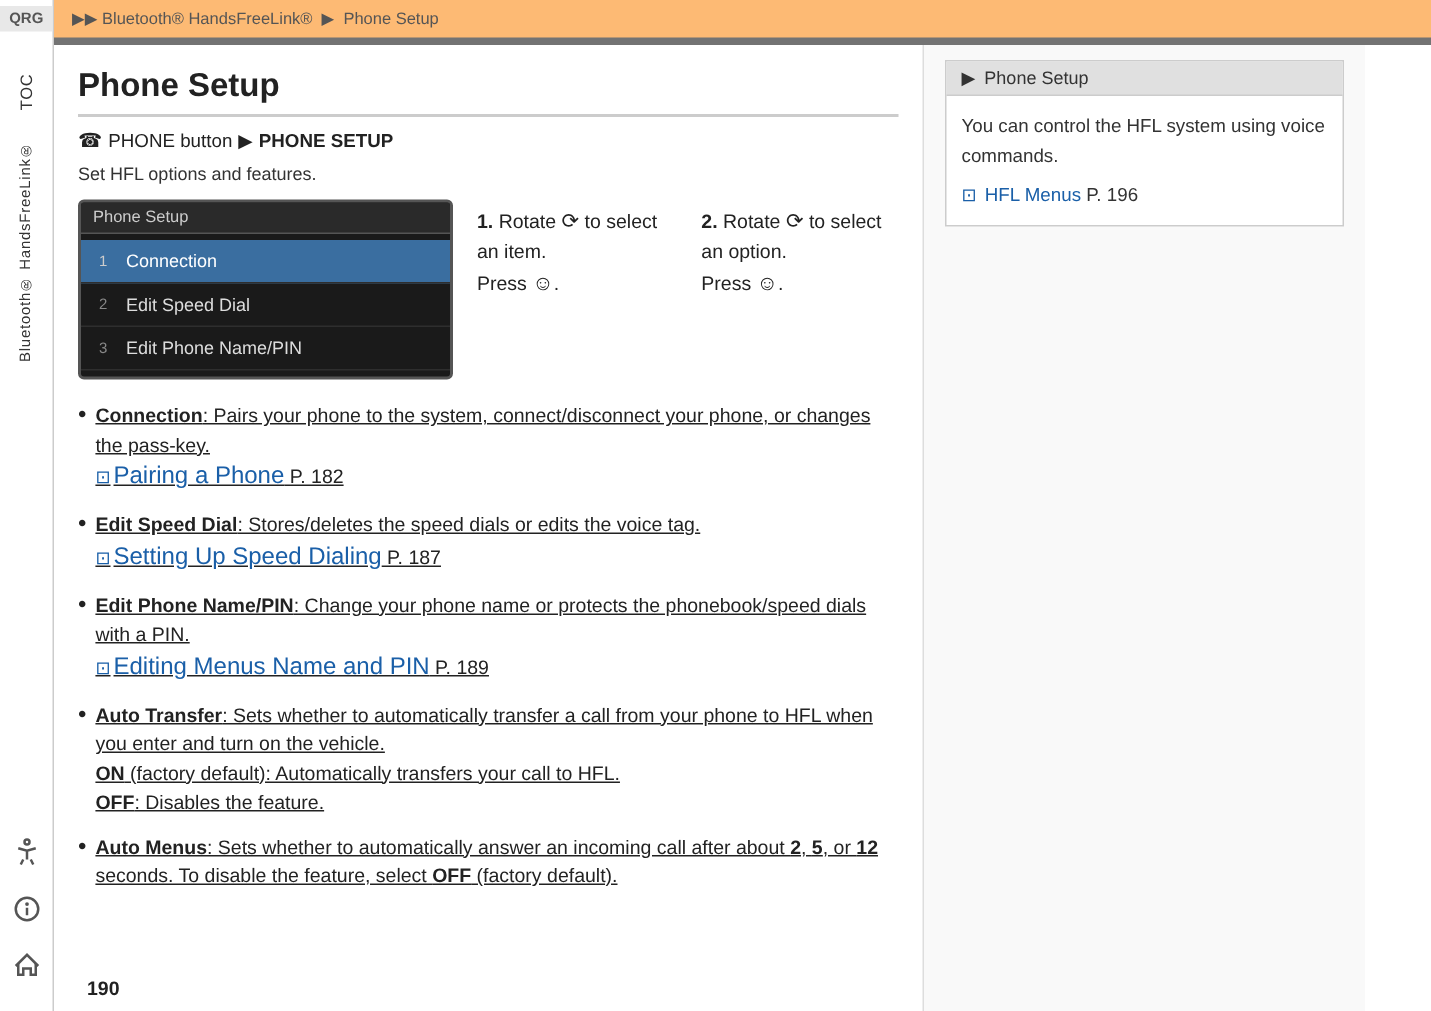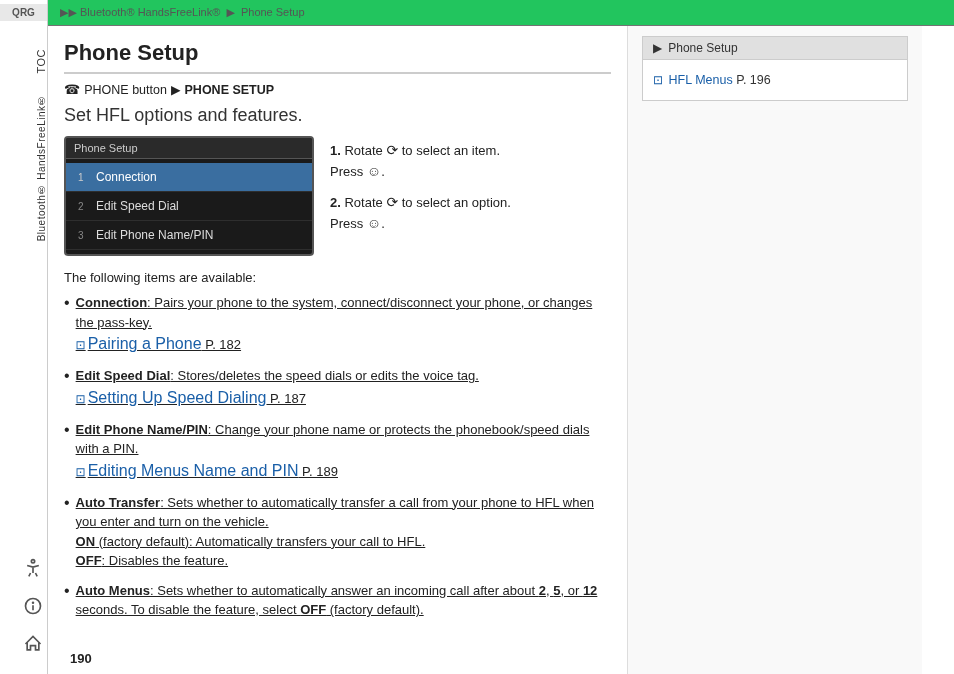--- a/index.html
+++ b/index.html
@@ -9,27 +9,27 @@
       font-family: Arial, Helvetica, sans-serif;
       font-size: 13px;
       color: #222;
       background: #fff;
       overflow: hidden;
       display: flex;
     }
 
     
     .sidebar {
-      width: 48px;
+      width: 36px;
       height: 674px;
       background: #fff;
       border-right: 1px solid #ccc;
       display: flex;
       flex-direction: column;
-      align-items: flex-end;
+      align-items: center;
       padding-top: 4px;
     }
     .sidebar-qrg {
       font-size: 10px;
       font-weight: bold;
       color: #555;
       background: #e8e8e8;
       width: 100%;
       text-align: center;
       padding: 3px 0;
@@ -71,22 +71,22 @@
       flex-direction: column;
       padding: 0;
       position: relative;
     }
 
     
     .breadcrumb {
       font-size: 11px;
       color: #555;
       padding: 6px 12px;
-      border-bottom: 1px solid #737373;
-      background: #22c55e;
+      border-bottom: 5px solid #737373;
+      background: #fdba74;
     }
     .breadcrumb span { color: #555; }
     .breadcrumb .arrow { margin: 0 3px; }
 
     
     .content-area {
       display: flex;
       flex: 1;
       overflow: hidden;
     }
@@ -114,21 +114,21 @@
       display: flex;
       align-items: center;
       gap: 4px;
     }
     .phone-icon-small {
       font-size: 13px;
     }
     .bold-text { font-weight: bold; }
 
     .intro-text {
-      font-size: 18px;
+      font-size: 12px;
       margin-bottom: 10px;
       color: #333;
     }
 
     
     .screenshot-area {
       display: flex;
       gap: 16px;
       margin-bottom: 14px;
     }
@@ -167,22 +167,22 @@
     .screenshot-item .item-num {
       font-size: 10px;
       color: #888;
       min-width: 10px;
     }
     .screenshot-item.selected .item-num { color: #ccc; }
 
     
     .steps-area {
       display: flex;
-      flex-direction: column;
-      gap: 10px;
+      flex-direction: row;
+      gap: 26px;
       padding-top: 4px;
     }
     .step {
       font-size: 13px;
       color: #222;
       line-height: 1.5;
     }
     .step-num {
       font-weight: bold;
     }
@@ -348,21 +348,20 @@
             Press <span class="rotate-icon">☺</span>.
           </div>
           <div class="step">
             <span class="step-num">2.</span>
             Rotate <span class="rotate-icon">⟳</span> to select an option.<br>
             Press <span class="rotate-icon">☺</span>.
           </div>
         </div>
       </div>
 
-      <p style="font-size:13px; margin-bottom:8px;">The following items are available:</p>
 
       <ul class="bullet-list">
 
         <li>
           <span class="bullet">•</span>
           <div class="content-text">
             <strong>Connection</strong>: Pairs your phone to the system, connect/disconnect your phone, or changes the pass-key.<br>
             <span class="link-prefix">⊡</span><a class="link-blue" href="#">Pairing a Phone</a> P. 182
           </div>
         </li>
@@ -401,20 +400,21 @@
       </ul>
     </div>
 
     <div class="right-col">
       <div class="right-box">
         <div class="right-box-header">
           <span>▶</span>
           <span>Phone Setup</span>
         </div>
         <div class="right-box-body">
+          <p style="margin-bottom:6px;">You can control the HFL system using voice commands.</p>
           <span class="link-prefix">⊡</span>
           <a class="link-blue" href="#">HFL Menus</a>
           <span>P. 196</span>
         </div>
       </div>
     </div>
   </div>
 
   <div class="page-num-area">190</div>
 </div>

